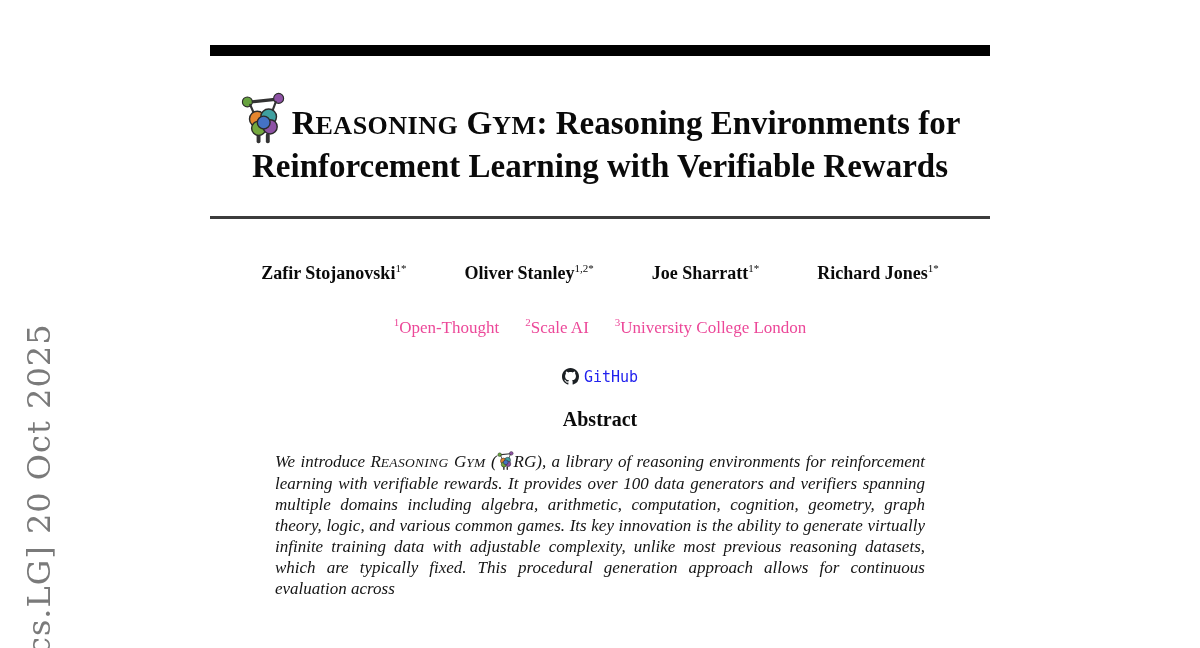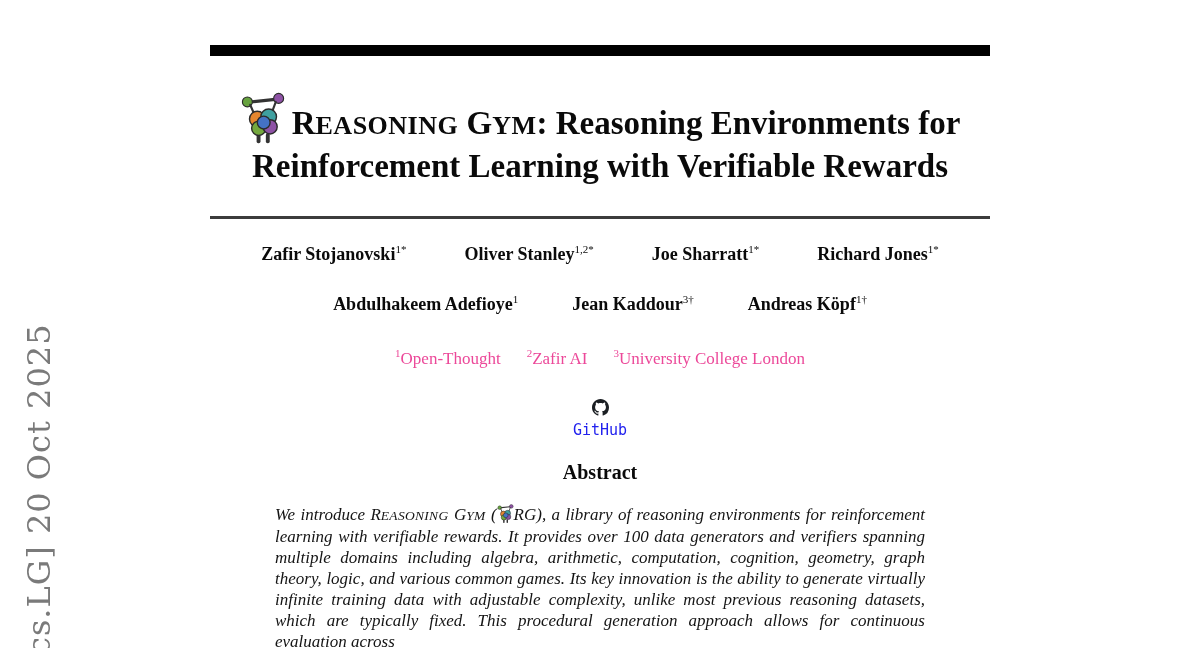--- a/index.html
+++ b/index.html
@@ -21,29 +21,29 @@
   .content { position: absolute; left: 210px; top: 0; width: 780px; }
 
   .top-rule { height: 11px; background: #000000; margin-top: 45px; }
   .mid-rule { height: 3px; background: #3c3c3c; margin-top: 30px; }
 
   .title-block { margin-top: 36px; text-align: center; font-weight: bold; font-size: 33px; line-height: 40px; color: #0a0a0a; }
   .title-line1 { white-space: nowrap; }
   .sc-small { font-size: 26px; letter-spacing: 0.5px; }
   .logo-lg { width: 46px; height: 54px; vertical-align: -12px; margin-right: 6px; }
 
-  .authors-row { display: flex; justify-content: center; margin-top: 24px; gap: 58px; font-weight: bold; font-size: 18px; color: #0a0a0a; }
+  .authors-row { display: flex; justify-content: center; margin-top: 43px; gap: 58px; font-weight: bold; font-size: 18px; color: #0a0a0a; }
   .authors-row.second { margin-top: 28px; gap: 54px; }
   .author sup { font-size: 11px; font-weight: normal; }
 
   .affiliations { display: flex; justify-content: center; gap: 26px; margin-top: 32px; font-size: 17px; color: #ec4899; }
   .affiliations sup { font-size: 11px; }
 
   .github-row { display: flex; justify-content: center; align-items: center; gap: 5px; margin-top: 30px; }
-  .github-link { display: inline-flex; align-items: center; gap: 5px; text-decoration: none; cursor: pointer; flex-direction: column; }
+  .github-link { display: inline-flex; align-items: center; gap: 5px; text-decoration: none; cursor: pointer; }
   .github-icon { width: 17px; height: 17px; display: block; }
   .github-label { font-family: "DejaVu Sans Mono", monospace; font-size: 15px; color: #2222ee; }
 
   .abstract-heading { text-align: center; margin-top: 22px; font-weight: bold; font-size: 20px; color: #0a0a0a; }
 
   .abstract-text {
     width: 650px; margin: 20px auto 0 auto;
     font-size: 17px; line-height: 21px; text-align: justify; color: #141414; font-style: italic;
   }
   .sc-ab { font-size: 13.5px; letter-spacing: 0.3px; }
@@ -91,29 +91,24 @@
 
     <div class="mid-rule"></div>
 
     <div class="authors-row">
       <span class="author"><span>Zafir Stojanovski</span><sup>1*</sup></span>
       <span class="author"><span>Oliver Stanley</span><sup>1,2*</sup></span>
       <span class="author"><span>Joe Sharratt</span><sup>1*</sup></span>
       <span class="author"><span>Richard Jones</span><sup>1*</sup></span>
     </div>
 
-    <div class="authors-row second">
-      <span class="author"><span>Abdulhakeem Adefioye</span><sup>1</sup></span>
-      <span class="author"><span>Jean Kaddour</span><sup>3†</sup></span>
-      <span class="author"><span>Andreas Köpf</span><sup>1†</sup></span>
-    </div>
 
     <div class="affiliations">
       <span class="affiliation"><sup>1</sup><span>Open-Thought</span></span>
-      <span class="affiliation"><sup>2</sup><span>Zafir AI</span></span>
+      <span class="affiliation"><sup>2</sup><span>Scale AI</span></span>
       <span class="affiliation"><sup>3</sup><span>University College London</span></span>
     </div>
 
     <div class="github-row">
       <a class="github-link">
         <svg class="github-icon">
             <use href="#gh-icon"></use>
           </svg>
         <span class="github-label">GitHub</span>
       </a>

